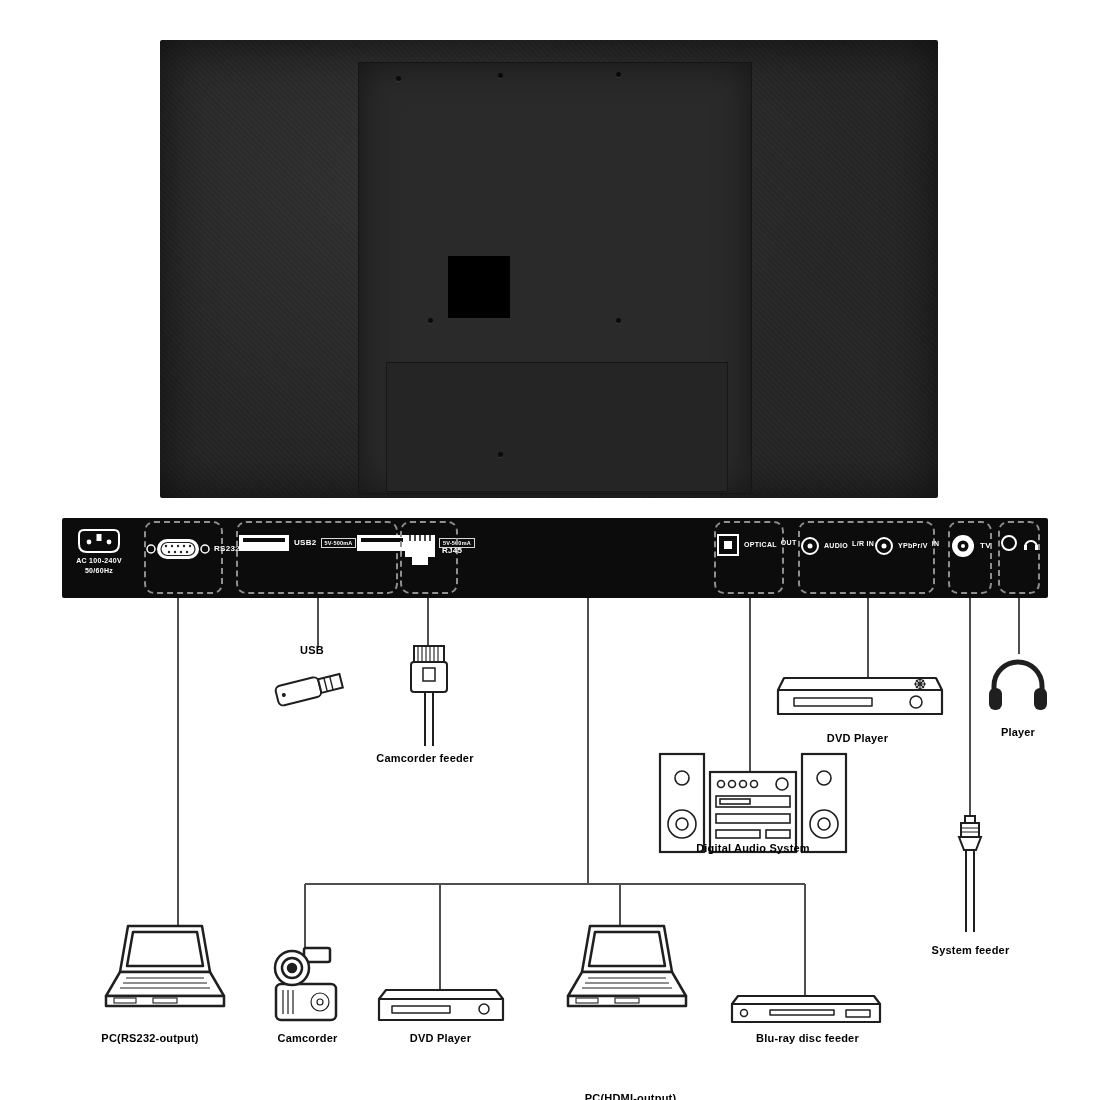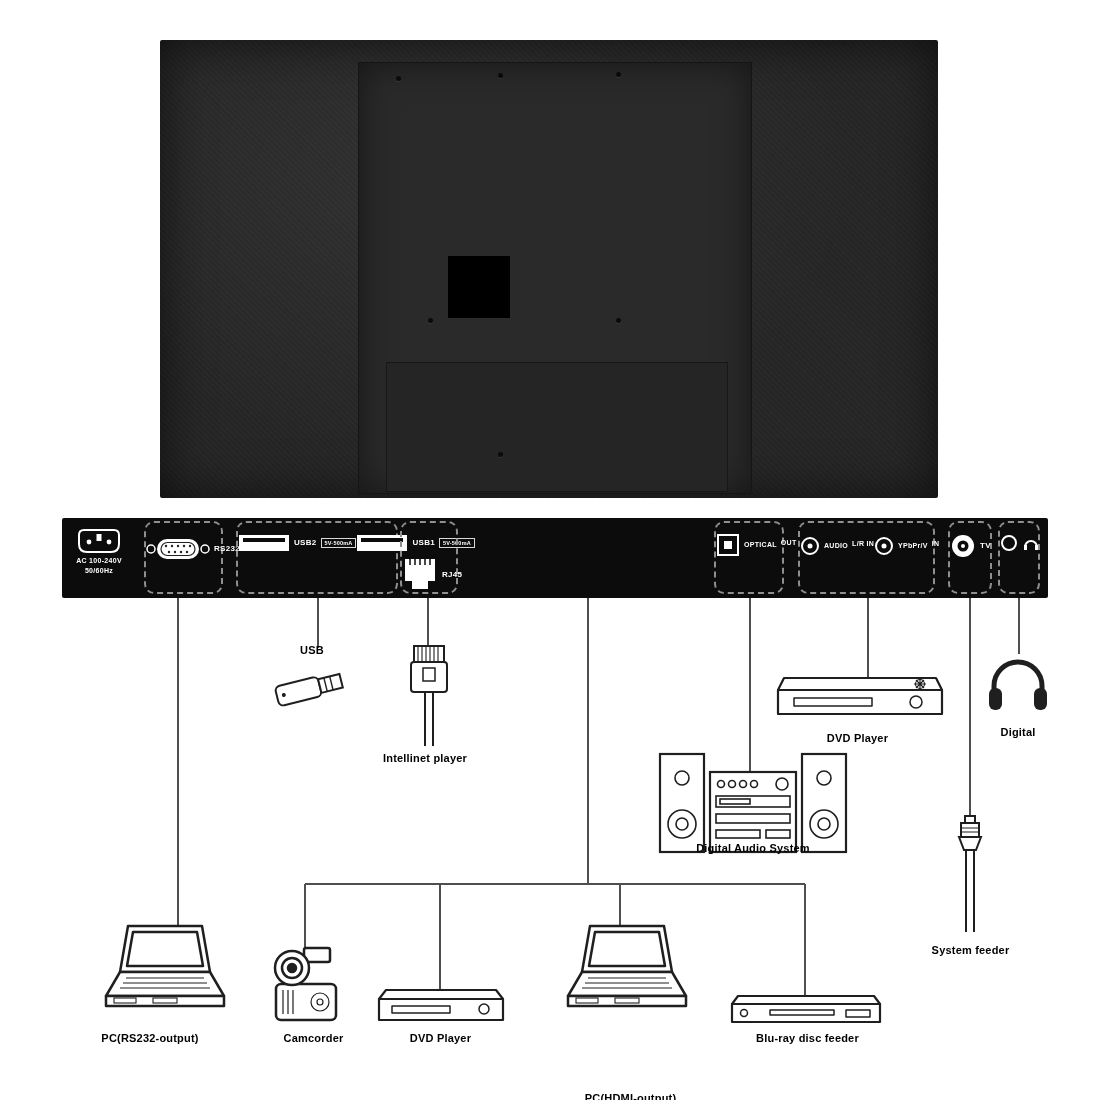--- a/index.html
+++ b/index.html
@@ -33,21 +33,21 @@
   .pcol{display:flex;flex-direction:row;align-items:center;gap:4px;}
   .plabel{font-size:8px;font-weight:bold;color:#fff;white-space:nowrap;letter-spacing:.3px;
       line-height:1.15;text-align:center;}
   .plabel.tiny{font-size:7px;}
   .spec{font-size:5.5px;font-weight:bold;color:#fff;border:1px solid #d8d8d8;
       padding:1px 3px;white-space:nowrap;letter-spacing:.2px;}
   .power-group{position:absolute;left:2px;top:9px;width:70px;display:flex;flex-direction:column;
       align-items:center;gap:2px;}
   .box-rs232{left:82px;width:79px;padding-top:13px;}
   .box-usb{left:174px;width:162px;padding-top:11px;}
-  .box-rj45{left:338px;width:58px;padding-top:11px;align-items:flex-end;}
+  .box-rj45{left:338px;width:58px;padding-top:11px;}
   .box-hdmi{left:398px;width:250px;padding-top:16px;}
   .box-optical{left:652px;width:70px;padding-top:10px;}
   .box-av{left:736px;width:137px;padding-top:13px;}
   .box-tv{left:886px;width:44px;padding-top:10px;}
   .box-phones{left:936px;width:42px;padding-top:11px;}
 
   
   .dev{position:absolute;z-index:2;}
   .dlabel{position:absolute;z-index:3;text-align:center;font-weight:bold;font-size:11px;
       color:#000000;letter-spacing:.2px;white-space:nowrap;}
@@ -221,21 +221,21 @@
 
   <svg class="dev" style="left:407px;top:644px" width="44" height="104" viewBox="0 0 44 104">
     <g fill="#fff" stroke="#1f1f1f" stroke-width="2">
       <rect x="7" y="2" width="30" height="16"></rect>
       <path d="M11 2 v16 M15 2 v16 M19 2 v16 M23 2 v16 M27 2 v16 M31 2 v16" stroke-width="1.1"></path>
       <rect x="4" y="18" width="36" height="30" rx="3"></rect>
       <rect x="16" y="24" width="12" height="13" fill="none" stroke-width="1.5"></rect>
       <path d="M18 48 v54 M26 48 v54" fill="none"></path>
     </g>
   </svg>
-  <div class="dlabel" style="left:345px;top:752px;width:160px">Intellinet player</div>
+  <div class="dlabel" style="left:345px;top:752px;width:160px">Camcorder feeder</div>
 
   <svg class="dev" style="left:658px;top:744px" width="190" height="115" viewBox="0 0 190 115">
     <g fill="#fff" stroke="#1f1f1f" stroke-width="2.2">
       <rect x="2" y="10" width="44" height="98"></rect>
       <rect x="144" y="10" width="44" height="98"></rect>
       <rect x="52" y="28" width="86" height="80"></rect>
     </g>
     <g fill="none" stroke="#1f1f1f" stroke-width="1.6">
       <circle cx="24" cy="34" r="7"></circle>
         <circle cx="24" cy="80" r="14"></circle>
@@ -269,21 +269,21 @@
       <path d="M152 10 v12 M146 16 h12 M148 12 l8 8 M156 12 l-8 8"></path>
     </g>
   </svg>
   <div class="dlabel" style="left:775px;top:732px;width:165px">DVD Player</div>
 
   <svg class="dev" style="left:986px;top:648px" width="64" height="66" viewBox="0 0 64 66">
     <path d="M8 46 v-8 a24 24 0 0 1 48 0 v8" fill="none" stroke="#1f1f1f" stroke-width="5"></path>
     <rect x="3" y="40" width="13" height="22" rx="6" fill="#1f1f1f"></rect>
     <rect x="48" y="40" width="13" height="22" rx="6" fill="#1f1f1f"></rect>
   </svg>
-  <div class="dlabel" style="left:980px;top:726px;width:76px">Digital</div>
+  <div class="dlabel" style="left:980px;top:726px;width:76px">Player</div>
 
   <svg class="dev" style="left:950px;top:814px" width="40" height="122" viewBox="0 0 40 122">
     <g fill="#fff" stroke="#1f1f1f" stroke-width="2">
       <rect x="15" y="2" width="10" height="7"></rect>
       <rect x="11" y="9" width="18" height="14"></rect>
       <path d="M11 14 h18 M11 18 h18" stroke-width="1.2"></path>
       <path d="M9 23 h22 l-5 13 h-12 z"></path>
       <path d="M16 36 v82 M24 36 v82" fill="none"></path>
     </g>
   </svg>
@@ -311,21 +311,21 @@
       <circle cx="24" cy="24" r="17"></circle>
       <circle cx="24" cy="24" r="10"></circle>
       <circle cx="24" cy="24" r="4" fill="#1f1f1f"></circle>
     </g>
     <g stroke="#1f1f1f" stroke-width="1.2" fill="none">
       <path d="M15 46 v24 M20 46 v24 M25 46 v24"></path>
       <circle cx="52" cy="58" r="9"></circle>
       <circle cx="52" cy="58" r="3"></circle>
     </g>
   </svg>
-  <div class="dlabel" style="left:241px;top:1032px;width:145px">Camcorder</div>
+  <div class="dlabel" style="left:235px;top:1032px;width:145px">Camcorder</div>
 
   <svg class="dev" style="left:372px;top:982px" width="135" height="45" viewBox="0 0 135 45">
     <g fill="#fff" stroke="#1f1f1f" stroke-width="2.2" stroke-linejoin="round">
       <path d="M14 8 L124 8 L131 17 L7 17 Z"></path>
       <path d="M7 17 L131 17 L131 38 L7 38 Z"></path>
       <rect x="20" y="24" width="58" height="7" stroke-width="1.5"></rect>
       <circle cx="112" cy="27" r="5" fill="none" stroke-width="1.5"></circle>
     </g>
   </svg>
   <div class="dlabel" style="left:368px;top:1032px;width:145px">DVD Player</div>

